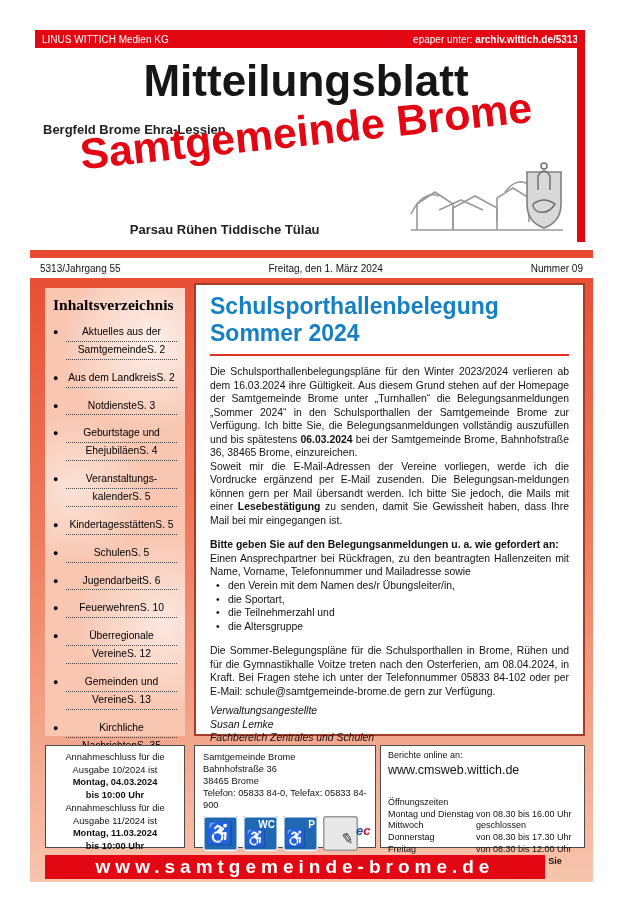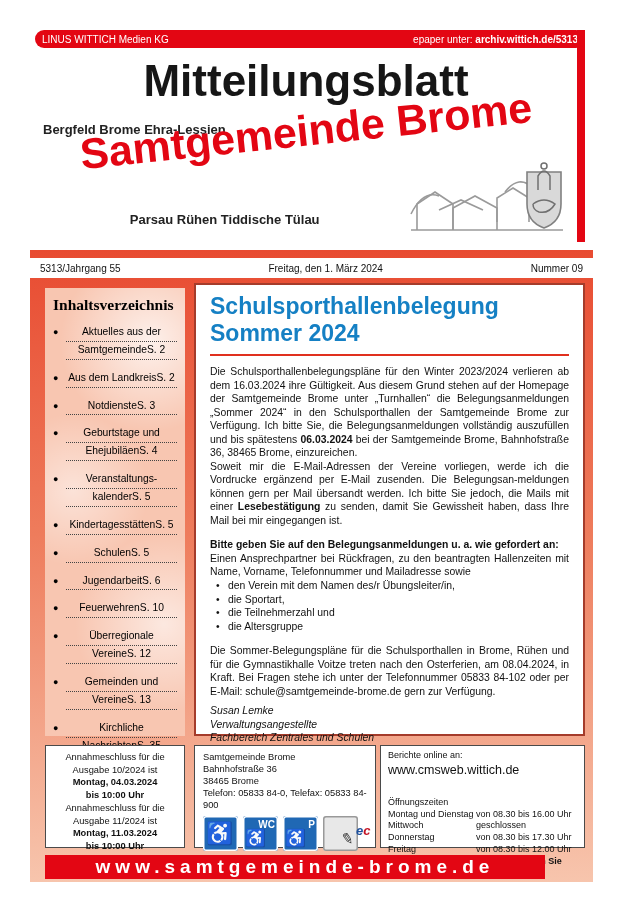--- a/index.html
+++ b/index.html
@@ -2,34 +2,34 @@
 <html><head>
 <meta charset="utf-8">
 <style>
   html,body{margin:0;padding:0;background:#fff;}
   .page{position:relative;width:625px;height:897px;background:#fff;overflow:hidden;
         font-family:"Liberation Sans",sans-serif;color:#1a1a1a;}
 
   
   .topbar{position:absolute;left:35px;top:30px;width:550px;height:18px;background:#e30613;
           color:#fff;font-size:10px;display:flex;justify-content:space-between;align-items:center;
-          padding:0 7px;box-sizing:border-box;border-radius:9px;}
+          padding:0 7px;box-sizing:border-box;}
   .topbar b{font-weight:bold;}
   .right-strip{position:absolute;left:577px;top:30px;width:8px;height:212px;background:#e30613;}
 
   
   .masthead{position:absolute;left:35px;top:48px;width:542px;height:196px;}
   .mast-title{position:absolute;left:0;top:8px;width:100%;text-align:center;font-size:44px;
               font-weight:bold;letter-spacing:0px;color:#161616;}
   .towns-top{position:absolute;left:8px;top:74px;font-size:13px;font-weight:bold;color:#222;}
   .illustration{position:absolute;right:12px;top:104px;width:156px;height:84px;}
   .brand{position:absolute;left:10px;top:86px;width:525px;text-align:center;font-size:43px;
          font-weight:bold;color:#e30613;transform:rotate(-6deg);transform-origin:left center;
          white-space:nowrap;}
-  .towns-bottom{position:absolute;left:0;top:164px;width:70%;text-align:center;font-size:13px;
+  .towns-bottom{position:absolute;left:0;top:174px;width:70%;text-align:center;font-size:13px;
                 font-weight:bold;color:#222;}
 
   
   .main-block{position:absolute;left:30px;top:250px;width:563px;height:632px;
               background:linear-gradient(180deg,#e84b31 0%,#ee7c5c 45%,#f7c5ad 100%);}
   .issue-bar{position:absolute;left:0;top:8px;width:563px;height:20px;background:#fff;
              display:flex;justify-content:space-between;align-items:center;font-size:10px;
              padding:0 10px;box-sizing:border-box;color:#111;}
 
   
@@ -253,22 +253,22 @@
           <p class="gap"><b>Bitte geben Sie auf den Belegungsanmeldungen u. a. wie gefordert an:</b></p>
           <p><span>Einen Ansprechpartner bei Rückfragen, zu den beantragten Hallenzeiten mit Name, Vorname, Telefonnummer und Mailadresse sowie</span></p>
           <ul>
             <li>den Verein mit dem Namen des/r Übungsleiter/in,</li>
             <li>die Sportart,</li>
             <li>die Teilnehmerzahl und</li>
             <li>die Altersgruppe</li>
           </ul>
           <p class="gap"><span>Die Sommer-Belegungspläne für die Schulsporthallen in Brome, Rühen und für die Gymnastikhalle Voitze treten nach den Osterferien, am 08.04.2024, in Kraft. Bei Fragen stehe ich unter der Telefonnummer 05833 84-102 oder per E-Mail: schule@samtgemeinde-brome.de gern zur Verfügung.</span></p>
           <div class="sig">
+            <div>Verwaltungsangestellte</div>
             <div>Susan Lemke</div>
-            <div>Verwaltungsangestellte</div>
             <div>Fachbereich Zentrales und Schulen</div>
           </div>
         </div>
     </div>
 
     <div class="bottom-box deadline-box" id="deadline-box">
         <div>Annahmeschluss für die</div>
         <div>Ausgabe 10/2024 ist</div>
         <div><b>Montag, 04.03.2024</b></div>
         <div><b>bis 10:00 Uhr</b></div>

